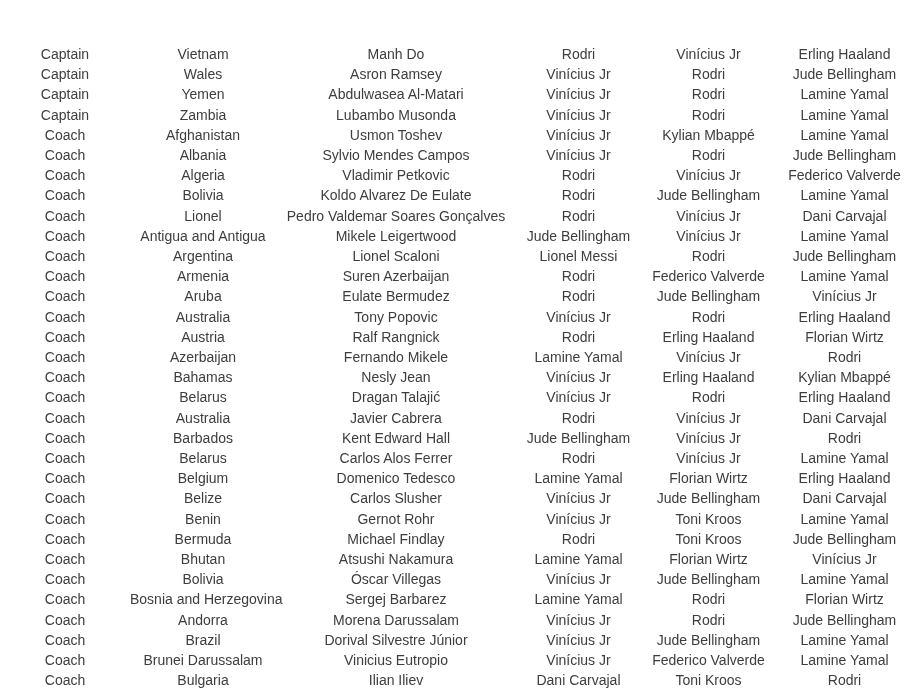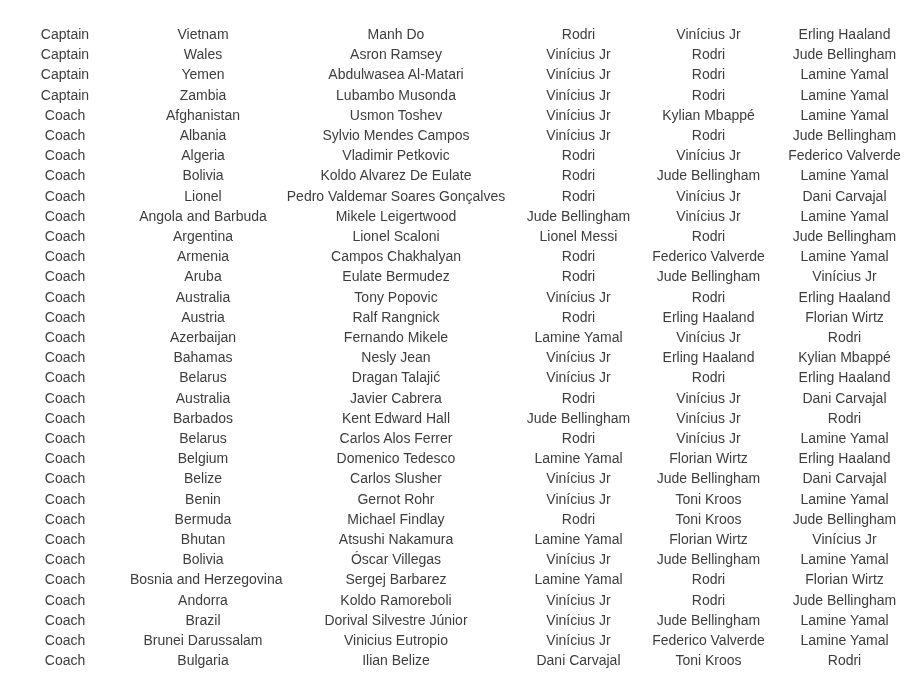--- a/index.html
+++ b/index.html
@@ -8,21 +8,21 @@
     background: #ffffff;
   }
   body {
     width: 913px;
     height: 700px;
     overflow: hidden;
     font-family: "Liberation Sans", "DejaVu Sans", sans-serif;
   }
   .table-wrap {
     width: 913px;
-    margin-top: 24px;
+    margin-top: 44px;
   }
   table.data-table {
     border-collapse: collapse;
     table-layout: fixed;
     width: 913px;
   }
   table.data-table td {
     padding: 0;
     margin: 0;
     height: 20.2px;
@@ -122,38 +122,38 @@
         <tr>
           <td>Coach</td>
           <td>Lionel</td>
           <td>Pedro Valdemar Soares Gonçalves</td>
           <td>Rodri</td>
           <td>Vinícius Jr</td>
           <td>Dani Carvajal</td>
         </tr>
         <tr>
           <td>Coach</td>
-          <td>Angola and Barbuda</td>
+          <td>Antigua and Antigua</td>
           <td>Mikele Leigertwood</td>
           <td>Jude Bellingham</td>
           <td>Vinícius Jr</td>
           <td>Lamine Yamal</td>
         </tr>
         <tr>
           <td>Coach</td>
           <td>Argentina</td>
           <td>Lionel Scaloni</td>
           <td>Lionel Messi</td>
           <td>Rodri</td>
           <td>Jude Bellingham</td>
         </tr>
         <tr>
           <td>Coach</td>
           <td>Armenia</td>
-          <td>Campos Chakhalyan</td>
+          <td>Suren Azerbaijan</td>
           <td>Rodri</td>
           <td>Federico Valverde</td>
           <td>Lamine Yamal</td>
         </tr>
         <tr>
           <td>Coach</td>
           <td>Aruba</td>
           <td>Eulate Bermudez</td>
           <td>Rodri</td>
           <td>Jude Bellingham</td>
@@ -275,21 +275,21 @@
           <td>Coach</td>
           <td>Bosnia and Herzegovina</td>
           <td>Sergej Barbarez</td>
           <td>Lamine Yamal</td>
           <td>Rodri</td>
           <td>Florian Wirtz</td>
         </tr>
         <tr>
           <td>Coach</td>
           <td>Andorra</td>
-          <td>Koldo Ramoreboli</td>
+          <td>Morena Darussalam</td>
           <td>Vinícius Jr</td>
           <td>Rodri</td>
           <td>Jude Bellingham</td>
         </tr>
         <tr>
           <td>Coach</td>
           <td>Brazil</td>
           <td>Dorival Silvestre Júnior</td>
           <td>Vinícius Jr</td>
           <td>Jude Bellingham</td>
@@ -299,20 +299,20 @@
           <td>Coach</td>
           <td>Brunei Darussalam</td>
           <td>Vinicius Eutropio</td>
           <td>Vinícius Jr</td>
           <td>Federico Valverde</td>
           <td>Lamine Yamal</td>
         </tr>
         <tr>
           <td>Coach</td>
           <td>Bulgaria</td>
-          <td>Ilian Belize</td>
+          <td>Ilian Iliev</td>
           <td>Dani Carvajal</td>
           <td>Toni Kroos</td>
           <td>Rodri</td>
         </tr>
       </tbody>
   </table>
 </div>
 
 </body></html>

